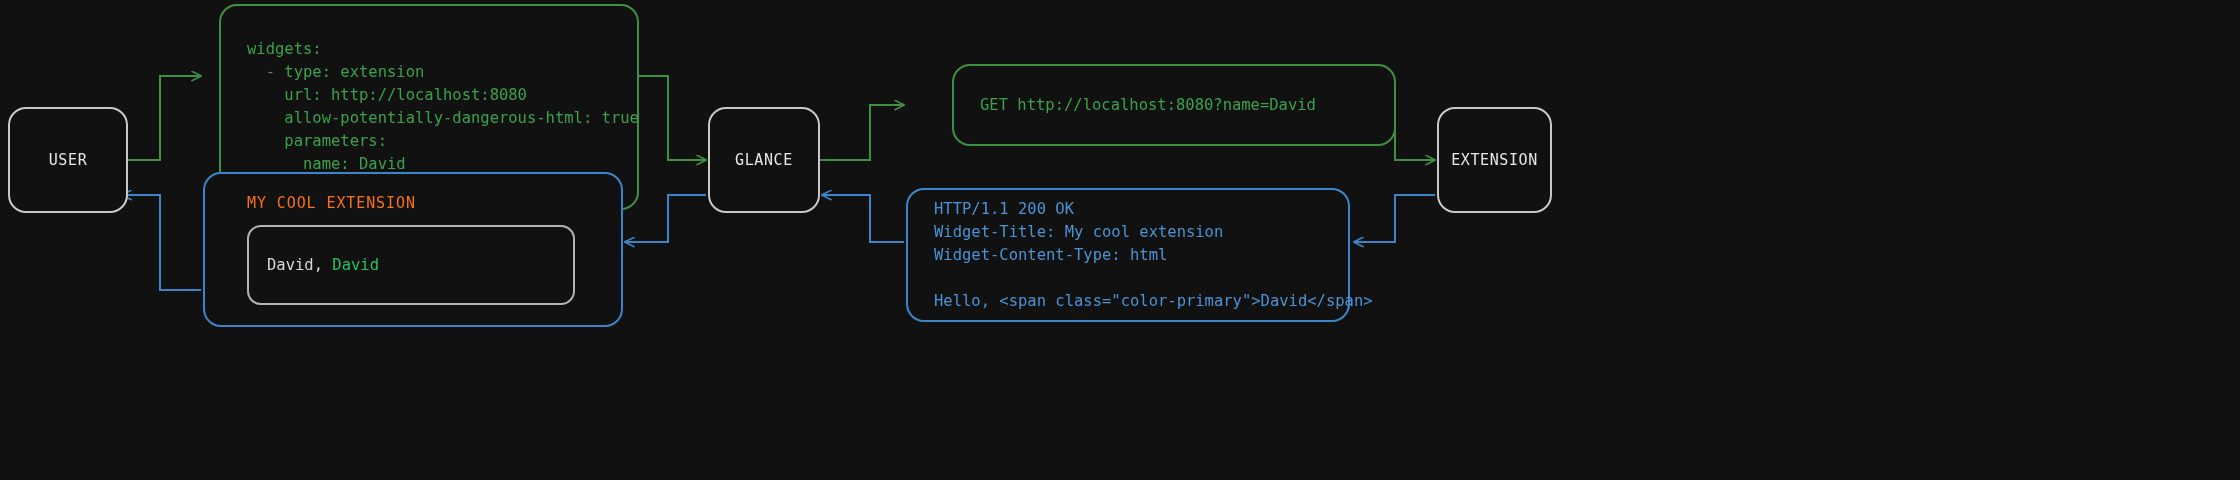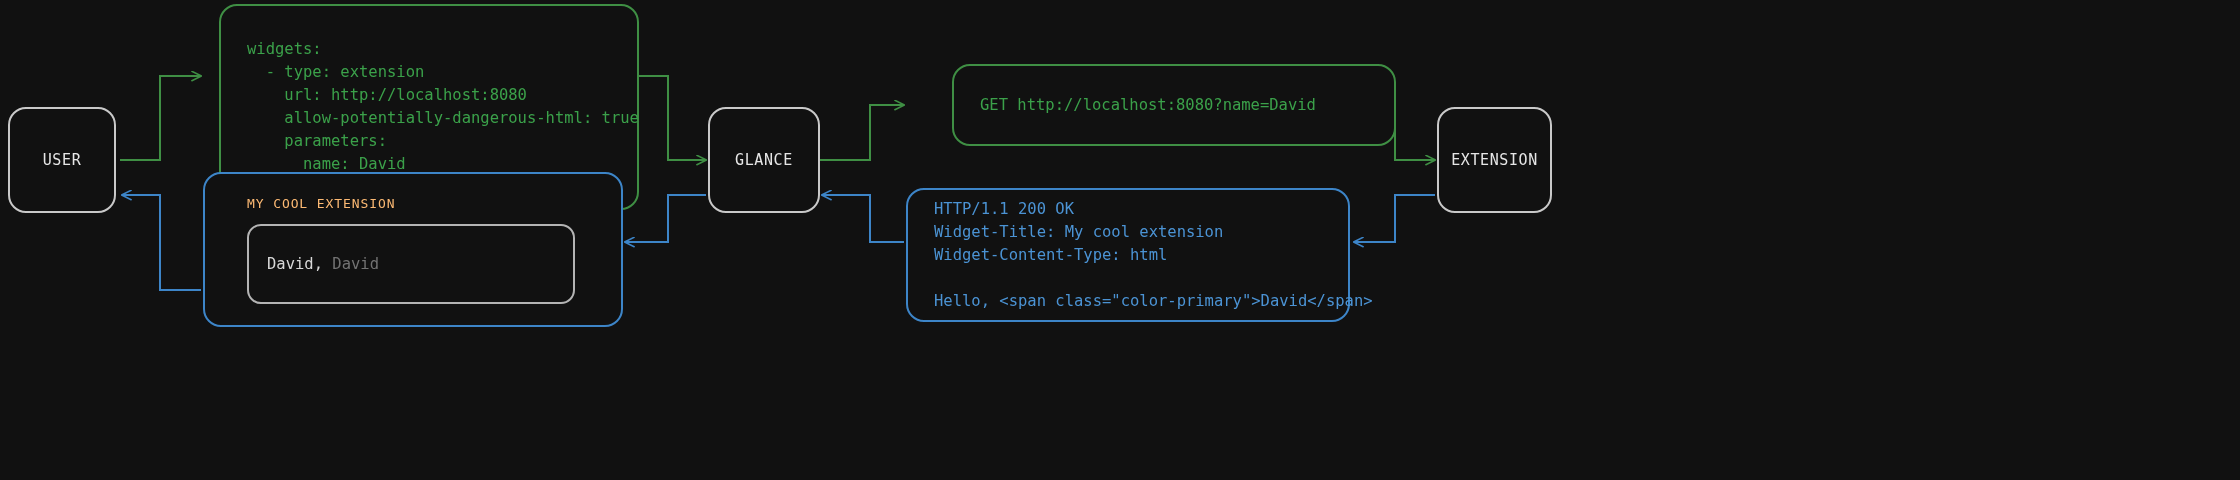--- a/index.html
+++ b/index.html
@@ -72,43 +72,43 @@
   }
   .code.green { color: #3ba14a; }
   .code.blue  { color: #4b93d4; }
 
   
   .widget-inner {
     padding: 0 24px;
   }
   .widget-title {
     font-family: "DejaVu Sans Mono", "Liberation Mono", monospace;
-    font-size: 13px;
+    font-size: 15px;
     letter-spacing: 0.9px;
-    color: #fdba74;
+    color: #f97316;
     margin: 0 0 13px 18px;
     white-space: nowrap;
   }
   .widget-card {
     border: 2px solid #b4b4b4;
     border-radius: 14px;
     height: 80px;
     margin: 0 22px 0 18px;
     display: flex;
     align-items: center;
     box-sizing: border-box;
   }
   .widget-card-text {
     font-family: "DejaVu Sans Mono", "Liberation Mono", monospace;
     font-size: 15.5px;
     color: #d8d8d8;
     padding-left: 18px;
     white-space: pre;
   }
-  .accent { color: #737373; }
+  .accent { color: #22c55e; }
 </style>
 </head>
 <body>
 
 <div id="stage">
 
   <svg id="edges" viewBox="0 0 2240 480" width="2240" height="480" xmlns="http://www.w3.org/2000/svg">
     <defs>
       <marker id="arrow-green" viewBox="0 0 12 12" refX="10.5" refY="6" markerWidth="11" markerHeight="11" orient="auto-start-reverse" markerUnits="userSpaceOnUse">
         <path d="M0.5,0.8 L11,6 L0.5,11.2" fill="none" stroke="#3f8f44" stroke-width="1.6" stroke-linecap="round" stroke-linejoin="round"></path>
@@ -128,21 +128,21 @@
 
     <path d="M1435,195 L1395,195 L1395,242 L1354,242" fill="none" stroke="#3d85c8" stroke-width="2" marker-end="url(#arrow-blue)"></path>
 
     <path d="M904,242 L870,242 L870,195 L822,195" fill="none" stroke="#3d85c8" stroke-width="2" marker-end="url(#arrow-blue)"></path>
 
     <path d="M706,195 L668,195 L668,242 L625,242" fill="none" stroke="#3d85c8" stroke-width="2" marker-end="url(#arrow-blue)"></path>
 
     <path d="M201,290 L160,290 L160,195 L122,195" fill="none" stroke="#3d85c8" stroke-width="2" marker-end="url(#arrow-blue)"></path>
   </svg>
 
-  <div class="node" style="left:8px; top:107px; width:108px; height:106px;">
+  <div class="node" style="left:8px; top:107px; width:120px; height:106px;">
     <span class="node-label">USER</span>
   </div>
 
   <div class="node" style="left:708px; top:107px; width:112px; height:106px;">
     <span class="node-label">GLANCE</span>
   </div>
 
   <div class="node" style="left:1437px; top:107px; width:115px; height:106px;">
     <span class="node-label">EXTENSION</span>
   </div>

